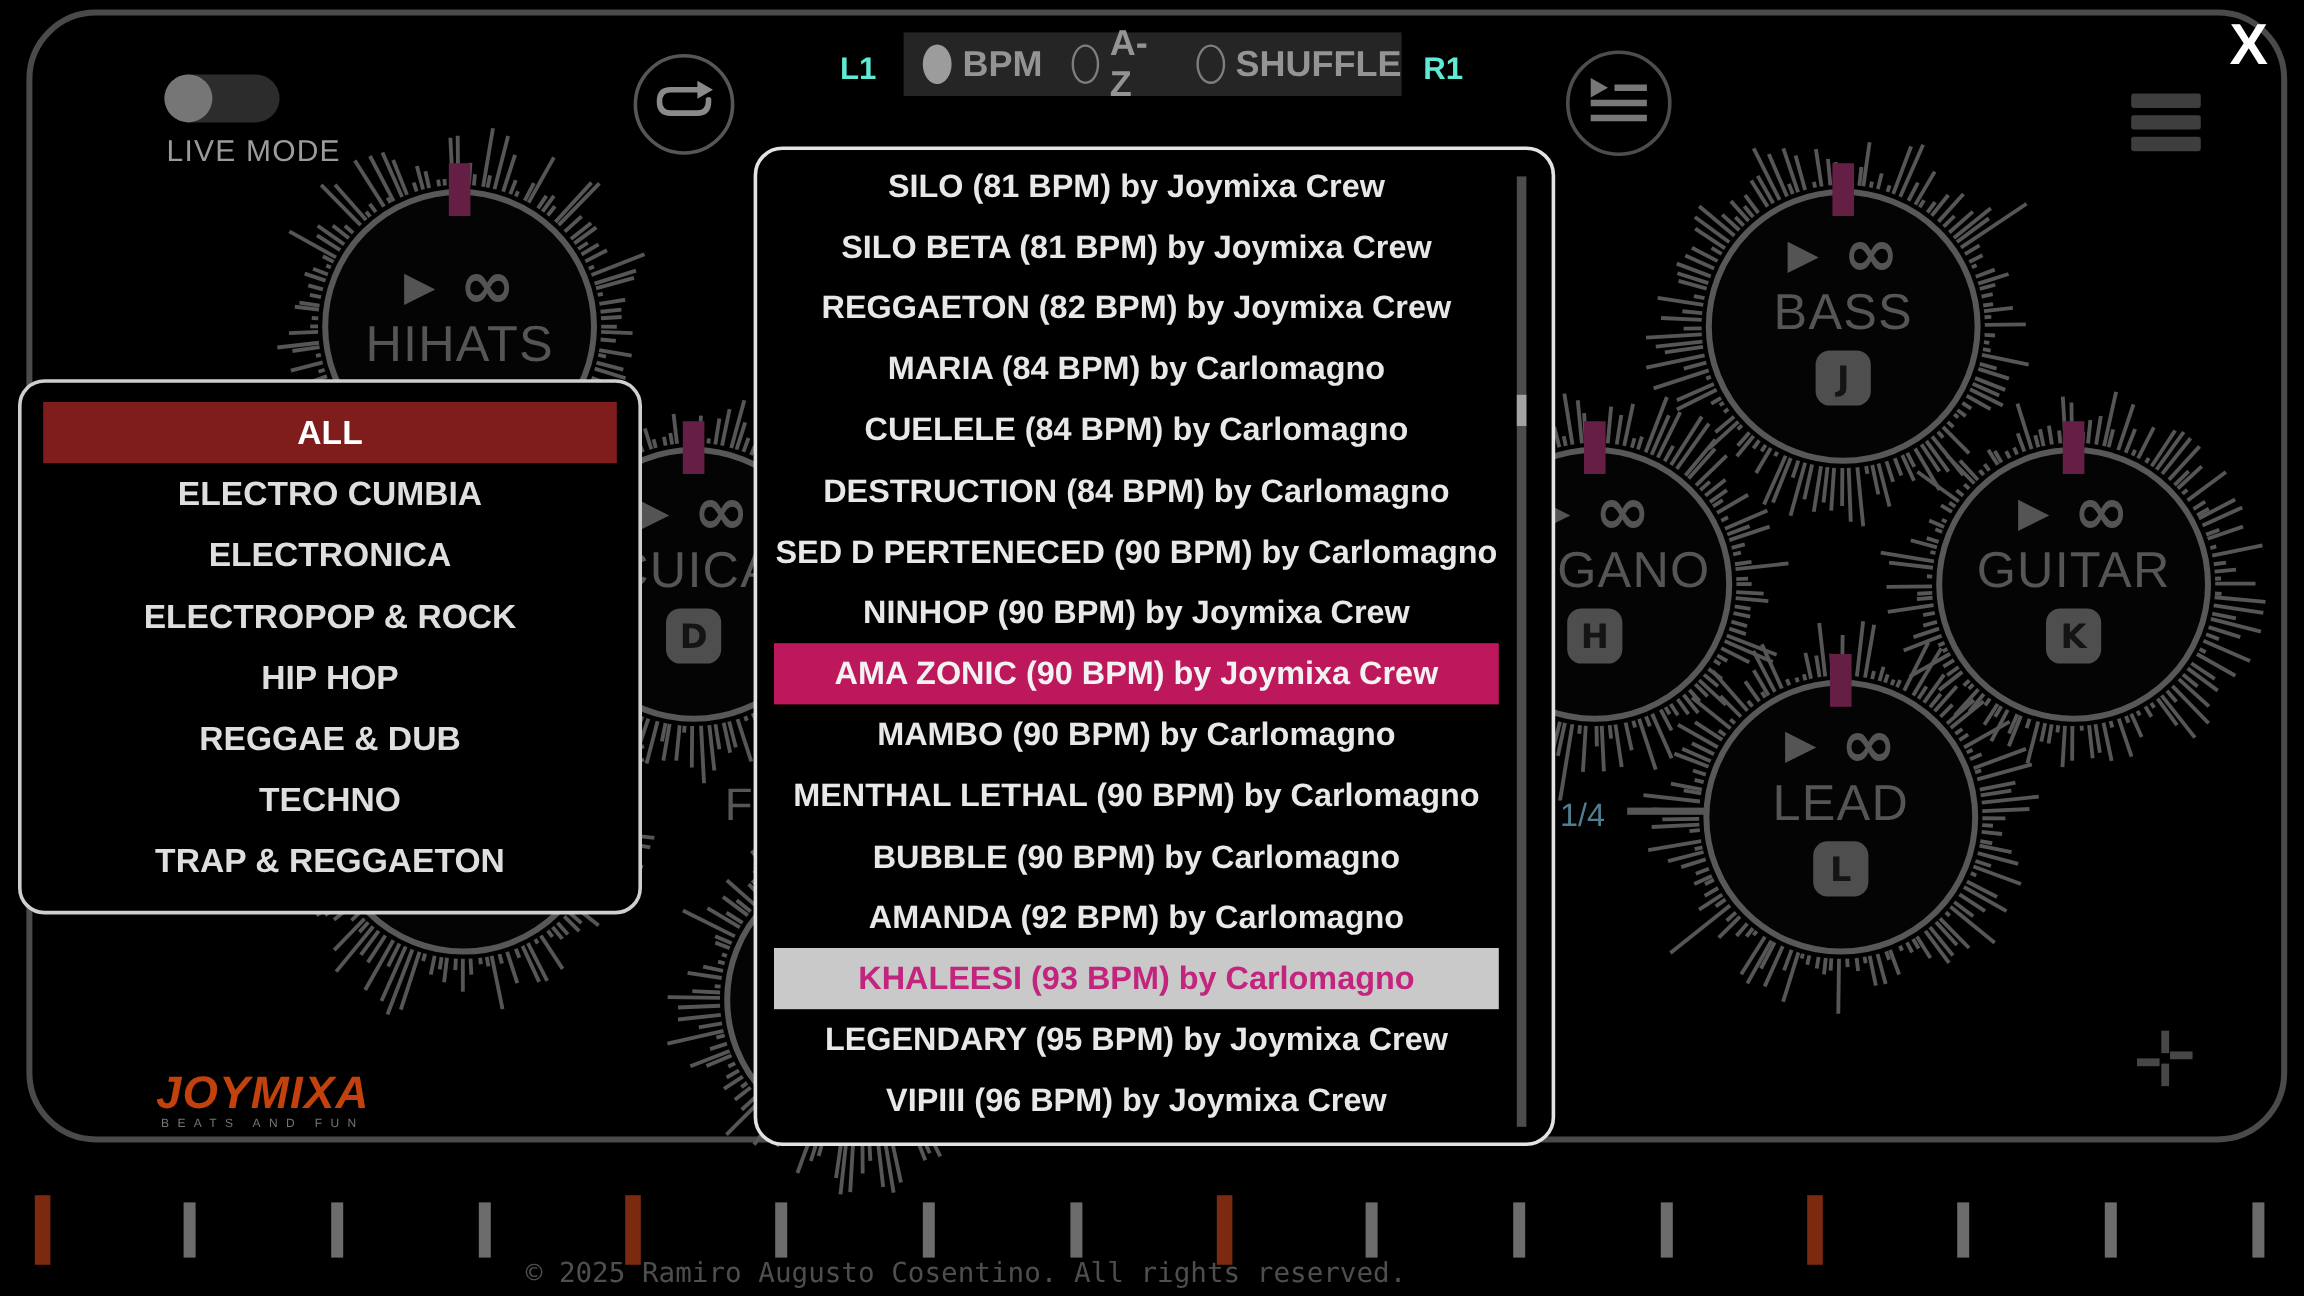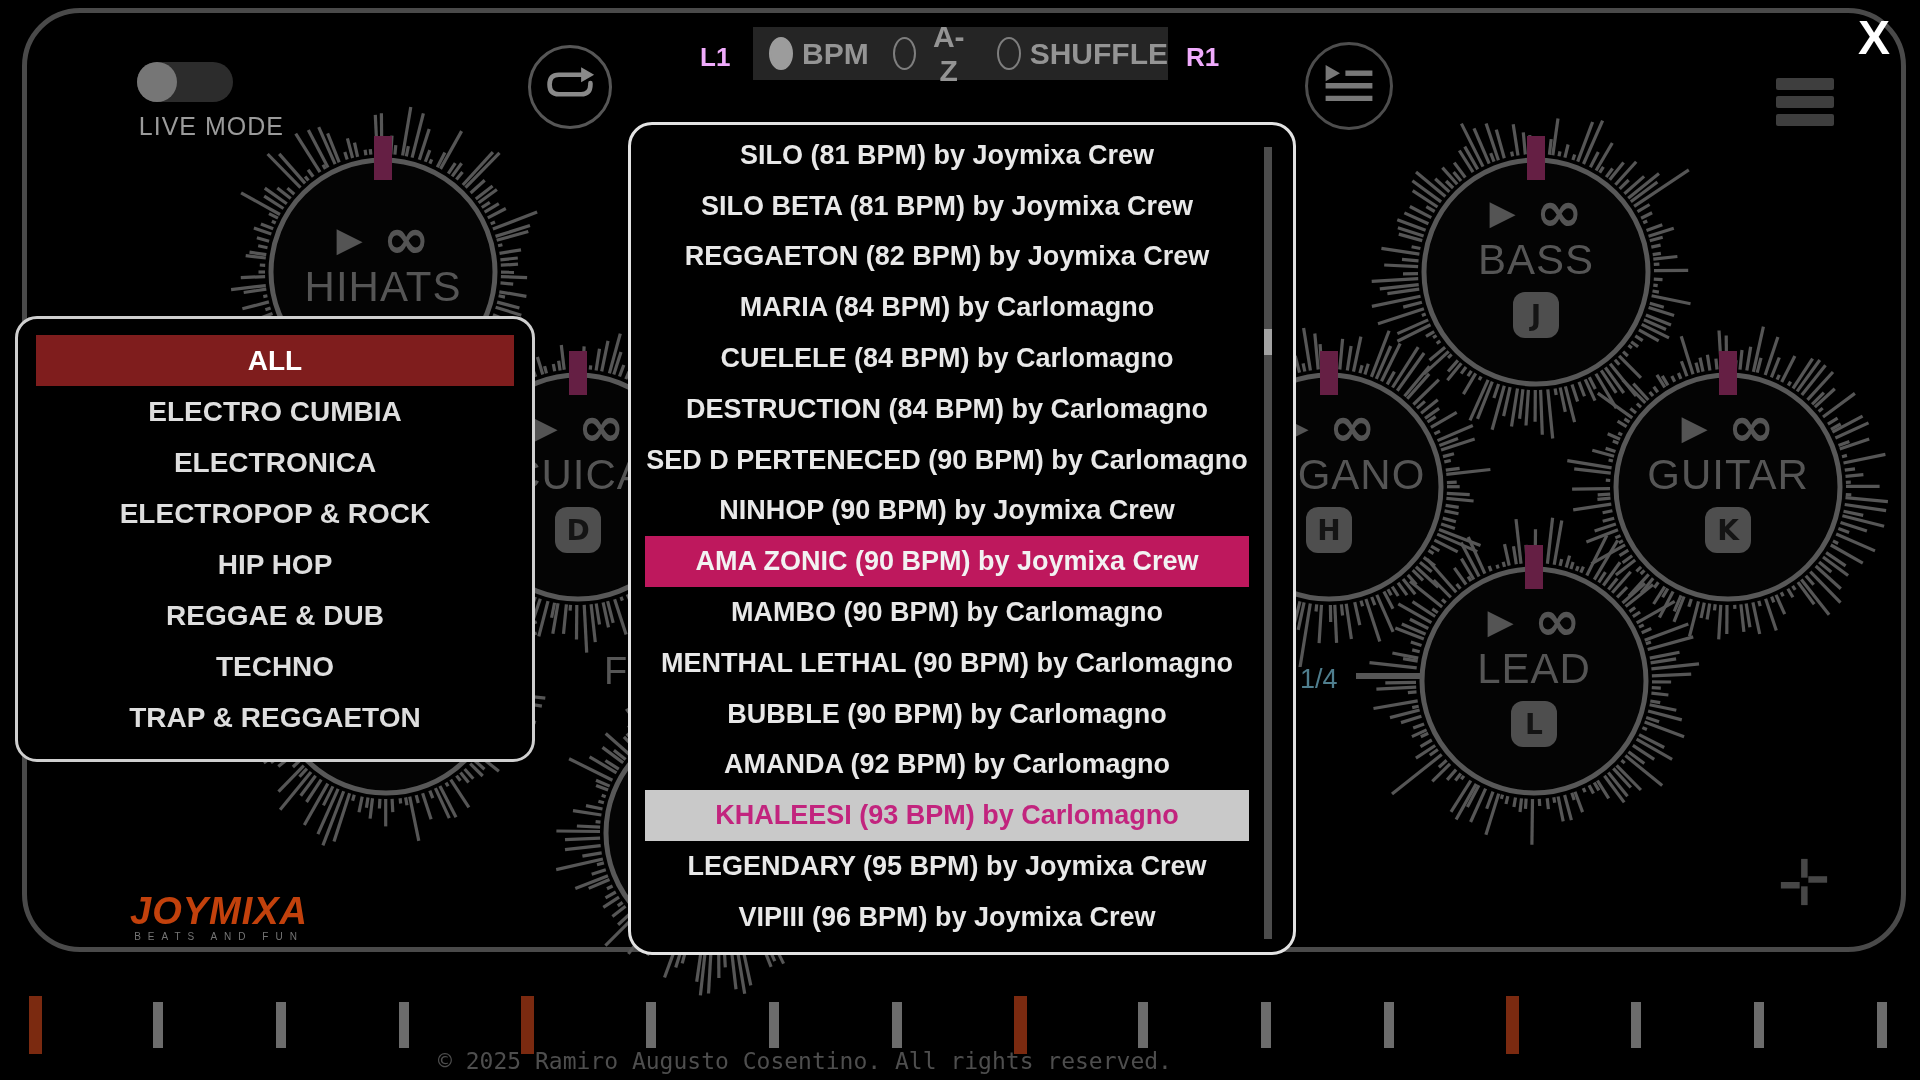--- a/index.html
+++ b/index.html
@@ -11,24 +11,24 @@
   #frame{left:22px;top:8px;width:1884px;height:944px;border:5px solid #4a4a4a;
          border-radius:58px;box-sizing:border-box;z-index:0;}
 
   
   #toggle{left:137px;top:62px;width:96px;height:40px;background:#2c2c2c;border-radius:20px;z-index:6;cursor:pointer;}
   #toggle-knob{position:absolute;left:0;top:0;width:40px;height:40px;border-radius:50%;background:#767676;}
   #live-label{left:88px;top:112px;width:196px;text-align:right;font-size:25px;color:#9b9b9b;letter-spacing:1px;z-index:6;}
   .circle-btn{border:3px solid #565656;border-radius:50%;display:flex;align-items:center;justify-content:center;z-index:6;cursor:pointer;box-sizing:border-box;}
   #loop-btn{left:528px;top:45px;width:84px;height:84px;}
   #queue-btn{left:1305px;top:42px;width:88px;height:88px;border-color:#4d4d4d;}
-  .key-ind{font-size:26px;font-weight:bold;color:#f0abfc;z-index:6;}
+  .key-ind{font-size:26px;font-weight:bold;color:#5eead4;z-index:6;}
   #l1{left:700px;top:42px;}
   #r1{left:1186px;top:42px;}
-  #sort-bar{left:753px;top:27px;width:415px;height:53px;background:#252525;display:flex;align-items:center;padding-left:16px;box-sizing:border-box;gap:24px;z-index:6;text-align:center;}
+  #sort-bar{left:753px;top:27px;width:415px;height:53px;background:#252525;display:flex;align-items:center;padding-left:16px;box-sizing:border-box;gap:24px;z-index:6;}
   .sort-option{display:flex;align-items:center;cursor:pointer;}
   .radio{width:24px;height:33px;border:2px solid #7e7e7e;border-radius:50%;box-sizing:border-box;display:inline-block;}
   .radio-on{background:#9c9c9c;border-color:#9c9c9c;}
   .sort-label{font-size:30px;font-weight:bold;color:#949494;margin-left:9px;}
   #menu-btn{left:1776px;top:78px;display:flex;flex-direction:column;gap:6px;z-index:6;cursor:pointer;}
   #menu-btn i{display:block;width:58px;height:12px;background:#3e3e3e;border-radius:2px;}
   #close-btn{left:1858px;top:14px;font-size:48px;font-weight:bold;color:#ffffff;z-index:7;cursor:pointer;line-height:1;}
 
   
   .knob{position:absolute;width:360px;height:360px;z-index:1;cursor:pointer;}

